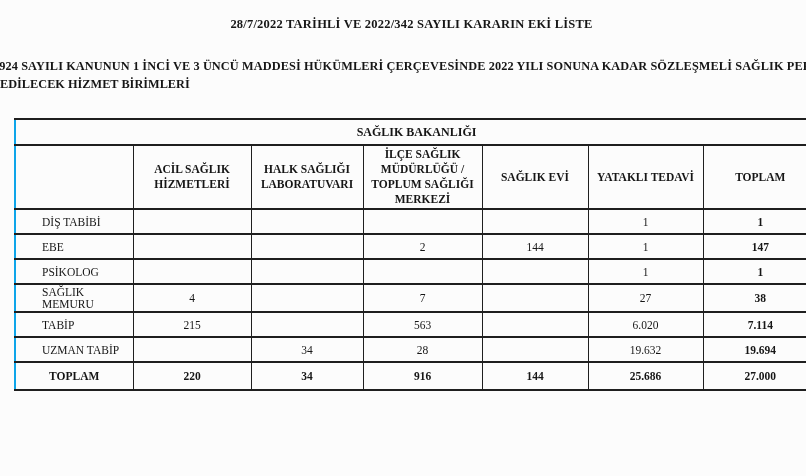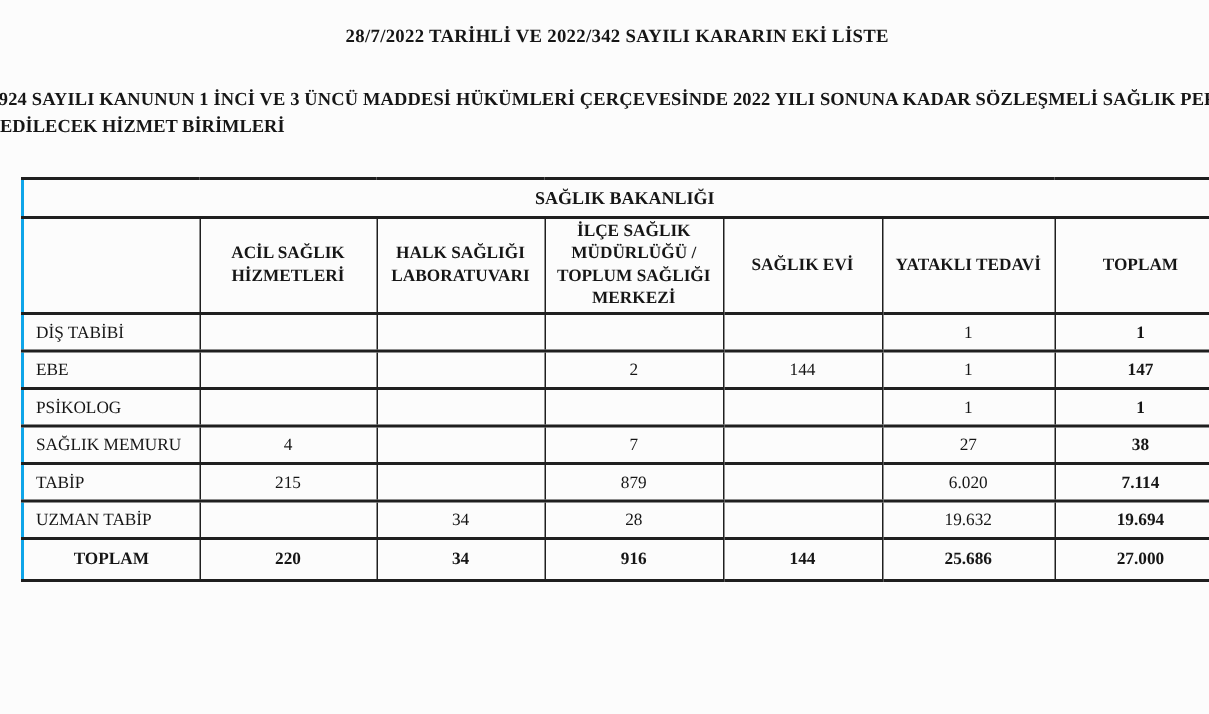--- a/index.html
+++ b/index.html
@@ -29,21 +29,21 @@
   }
   th, td {
     border:1px solid #1f1f1f;
     border-top-width:2px; border-bottom-width:2px;
     font-size:11.5px; padding:1px 4px;
     overflow:hidden;
   }
   tr.cap-row th { height:22px; font-size:12px; font-weight:bold; text-align:center; }
   tr.hdr-row th { height:60px; font-weight:bold; text-align:center; vertical-align:middle; line-height:1.3; }
   tbody tr { height:25px; }
-  td.lbl { text-align:left; padding-left:8px; }
+  td.lbl { text-align:left; padding-left:26px; }
   td.num { text-align:center; }
   td.tot { text-align:center; font-weight:bold; }
   tr.total-row { height:28px; }
   tr.total-row td { font-weight:bold; text-align:center; }
 </style>
 </head>
 <body>
 
 <div class="doc-title">28/7/2022 TARİHLİ VE 2022/342 SAYILI KARARIN EKİ LİSTE</div>
 <div class="doc-subtitle-1">4924 SAYILI KANUNUN 1 İNCİ VE 3 ÜNCÜ MADDESİ HÜKÜMLERİ ÇERÇEVESİNDE 2022 YILI SONUNA KADAR SÖZLEŞMELİ SAĞLIK PERSONELİ İSTİHDAM</div>
@@ -107,21 +107,21 @@
       <td class="num"></td>
       <td class="num">7</td>
       <td class="num"></td>
       <td class="num">27</td>
       <td class="tot">38</td>
     </tr>
     <tr>
       <td class="lbl">TABİP</td>
       <td class="num">215</td>
       <td class="num"></td>
-      <td class="num">879</td>
+      <td class="num">563</td>
       <td class="num"></td>
       <td class="num">6.020</td>
       <td class="tot">7.114</td>
     </tr>
     <tr>
       <td class="lbl">UZMAN TABİP</td>
       <td class="num"></td>
       <td class="num">34</td>
       <td class="num">28</td>
       <td class="num"></td>

